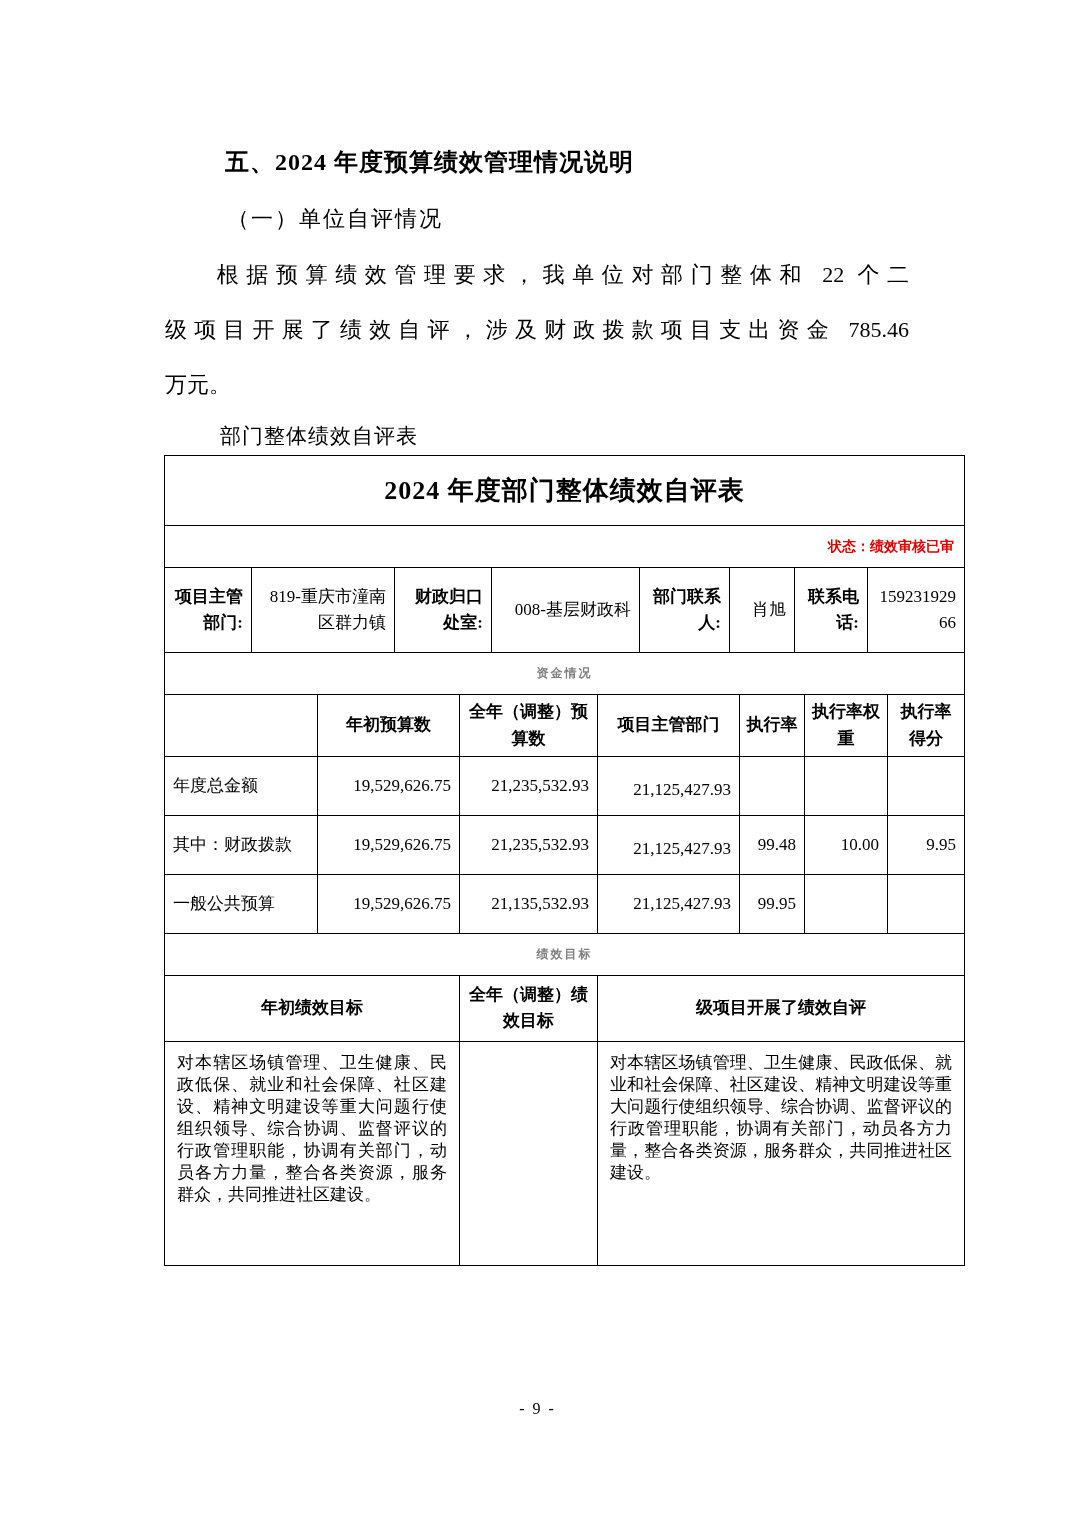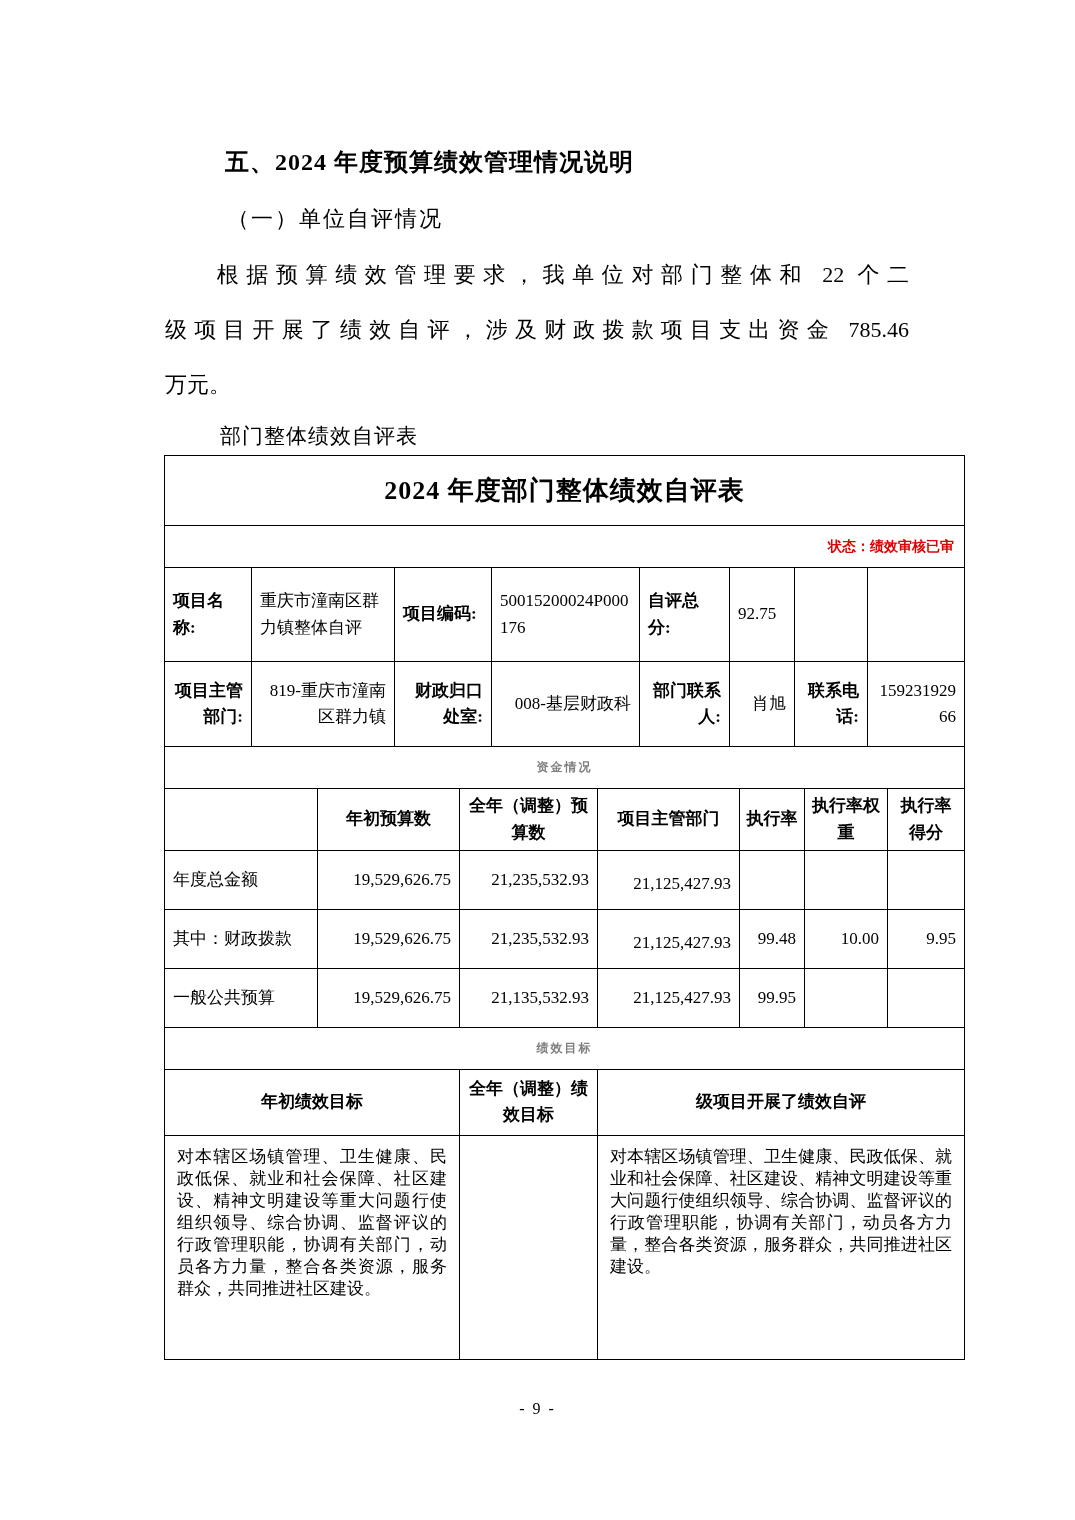--- a/index.html
+++ b/index.html
@@ -103,30 +103,20 @@
         <col style="width:87px">
           <col style="width:143px">
           <col style="width:97px">
           <col style="width:148px">
         <col style="width:90px">
           <col style="width:65px">
           <col style="width:73px">
           <col style="width:97px">
       </colgroup>
       <tbody>
-          <tr class="r1">
-        <td class="lbl">项目名称:</td>
-        <td>重庆市潼南区群力镇整体自评</td>
-        <td class="lbl">项目编码:</td>
-        <td>50015200024P000176</td>
-        <td class="lbl">自评总分:</td>
-        <td>92.75</td>
-        <td></td>
-        <td></td>
-      </tr>
       <tr class="r2">
         <td class="lbl">项目主管部门:</td>
         <td>819-重庆市潼南区群力镇</td>
         <td class="lbl">财政归口处室:</td>
         <td>008-基层财政科</td>
         <td class="lbl">部门联系人:</td>
         <td>肖旭</td>
         <td class="lbl">联系电话:</td>
         <td>15923192966</td>
       </tr>

